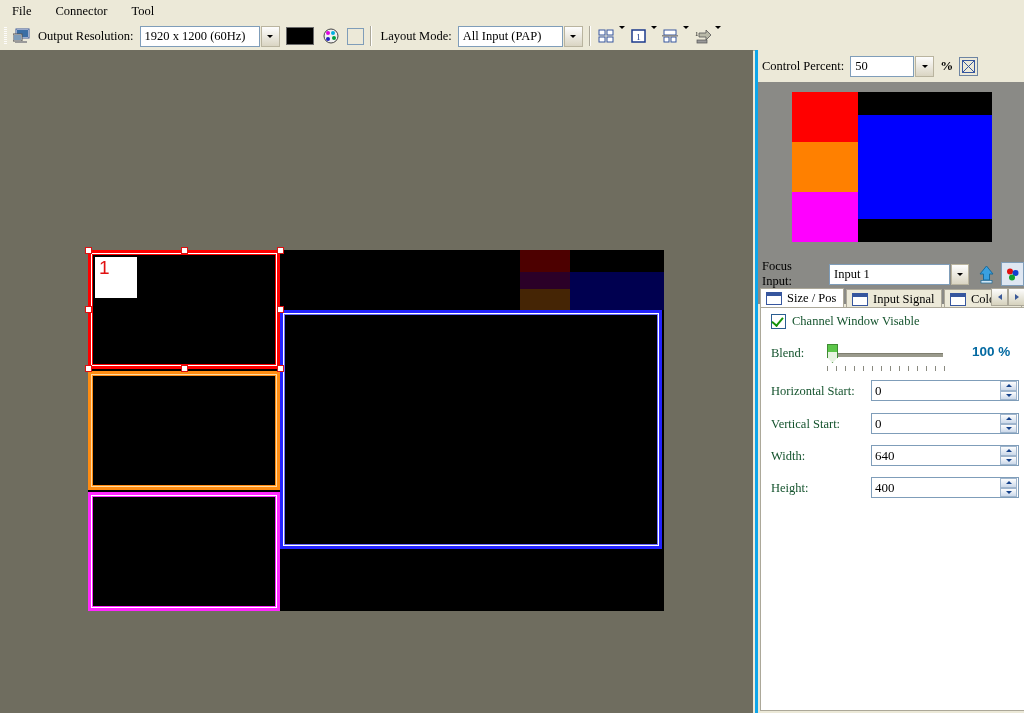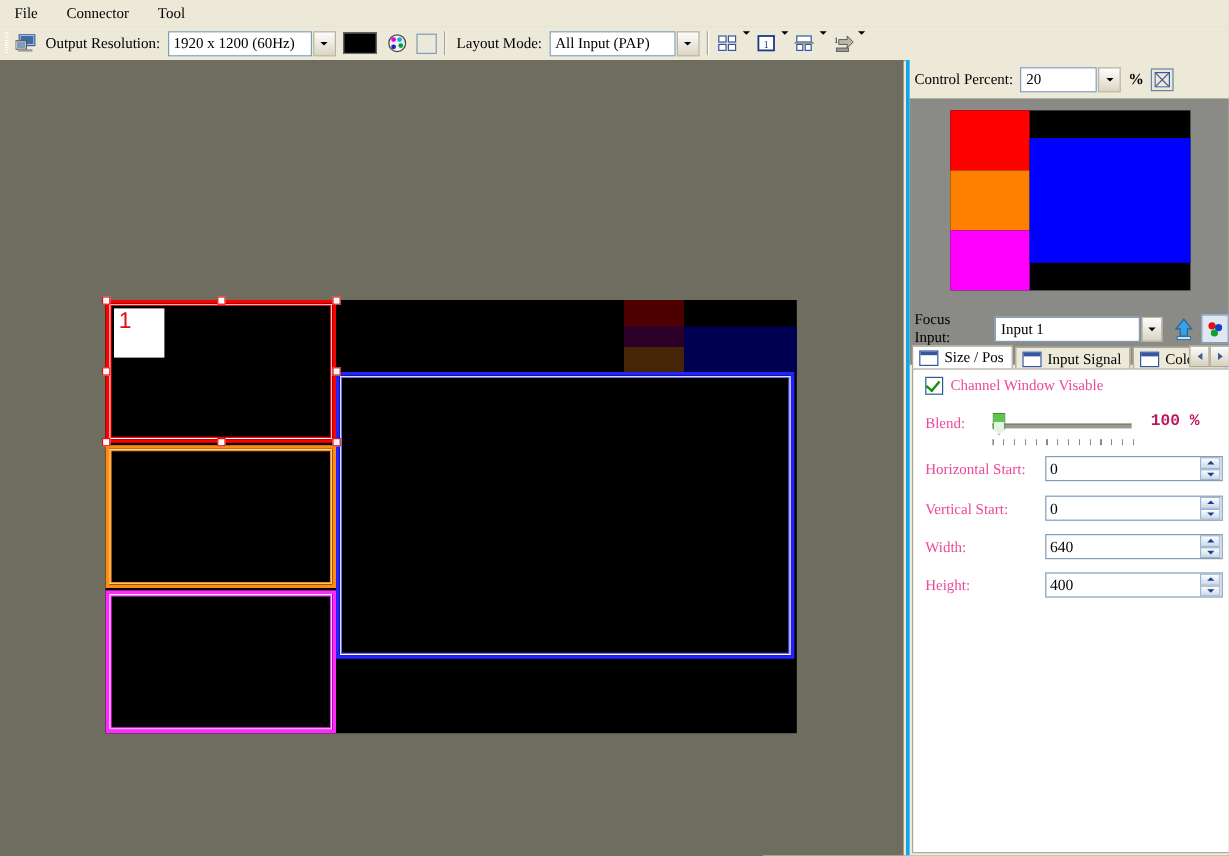--- a/index.html
+++ b/index.html
@@ -186,39 +186,39 @@
   }
   .chk-row{position:absolute;left:10px;top:6px;display:flex;align-items:center;}
   .chkbox{
     width:13px;height:13px;border:1px solid #2a5d91;background:#fff;
     margin-right:6px;position:relative;
   }
   .chkbox .tick{
     position:absolute;left:2px;top:0px;width:5px;height:9px;
     border:solid #14930a;border-width:0 2px 2px 0;transform:rotate(40deg);
   }
-  .red-label{color:#ec4899;font-family:"Liberation Serif", serif;font-size:12.5px;white-space:nowrap;}
+  .red-label{color:#14532d;font-family:"Liberation Serif", serif;font-size:12.5px;white-space:nowrap;}
 
   .blend-row{position:absolute;left:10px;top:33px;width:248px;height:28px;}
   .blend-lab{position:absolute;left:0;top:5px;}
   .slider{position:absolute;left:56px;top:5px;width:116px;height:18px;}
   .strack{position:absolute;left:0;top:7px;width:116px;height:3px;
            background:#9a9a8c;border-top:1px solid #7e7e70;}
   .sthumb{
     position:absolute;left:0px;top:-2px;width:11px;height:19px;
     background:linear-gradient(to bottom,#5cc64a 0 7px,#e7f3e2 7px 100%);
     border:1px solid #3f8c33;box-sizing:border-box;
     clip-path:polygon(0 0,100% 0,100% 70%,50% 100%,0 70%);
   }
   .sticks{
     position:absolute;left:0;top:20px;width:118px;height:5px;
     background:repeating-linear-gradient(to right,#8a8a80 0 1px,transparent 1px 9px);
   }
-  .blend-val{position:absolute;left:188px;top:3px;font-family:Liberation Mono, monospace;
-             font-size:13.5px;font-weight:bold;color:#be185d;}
+  .blend-val{position:absolute;left:201px;top:3px;font-family:Liberation Sans, sans-serif;
+             font-size:13.5px;font-weight:bold;color:#0369a1;}
 
   .field{position:absolute;left:10px;width:248px;height:22px;}
   .field .flab{position:absolute;left:0;top:4px;}
   .field .fbox{
     position:absolute;left:100px;top:0;width:148px;height:21px;
     border:1px solid #7f9db9;background:#fff;box-sizing:border-box;
     display:flex;align-items:center;
   }
   .field .fval{
     flex:1;padding-left:3px;font-family:"Liberation Serif", serif;font-size:13px;
@@ -357,21 +357,21 @@
     <div class="handle" style="left:85px;top:315px;"></div>
     <div class="handle" style="left:181px;top:315px;"></div>
     <div class="handle" style="left:277px;top:315px;"></div>
   </div>
 
   <div class="right-pane">
 
     <div class="cp-row">
       <span class="cp-label">Control Percent:</span>
       <div class="combo cp-combo">
-        <span class="ctext">20</span>
+        <span class="ctext">50</span>
       </div>
       <div class="combo" style="width:17px;height:19px;justify-content:center;background:linear-gradient(to bottom,#fdfdfd,#dad5c3);border:1px solid #b9b49f;margin-left:1px">
         <span class="arrowdn"></span>
       </div>
       <span class="pct">%</span>
       <div class="xbtn">
         <svg width="13" height="13" viewBox="0 0 13 13">
           <rect x="0.5" y="0.5" width="12" height="12" fill="none" stroke="#36569e"></rect>
           <line x1="1" y1="1" x2="12" y2="12" stroke="#36569e"></line>
           <line x1="12" y1="1" x2="1" y2="12" stroke="#36569e"></line>

